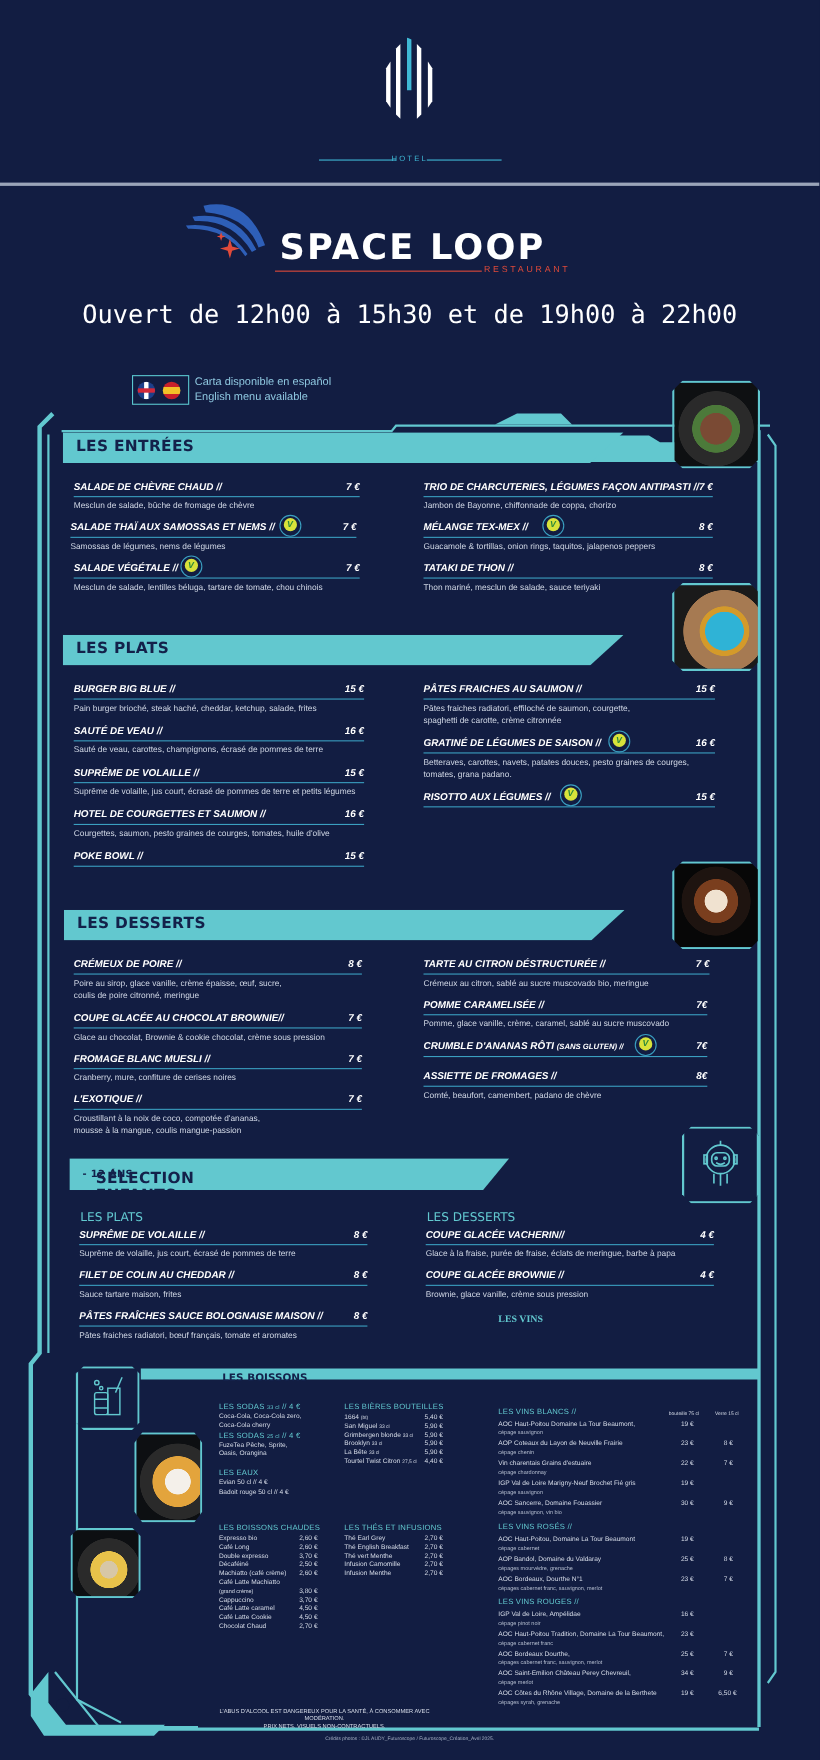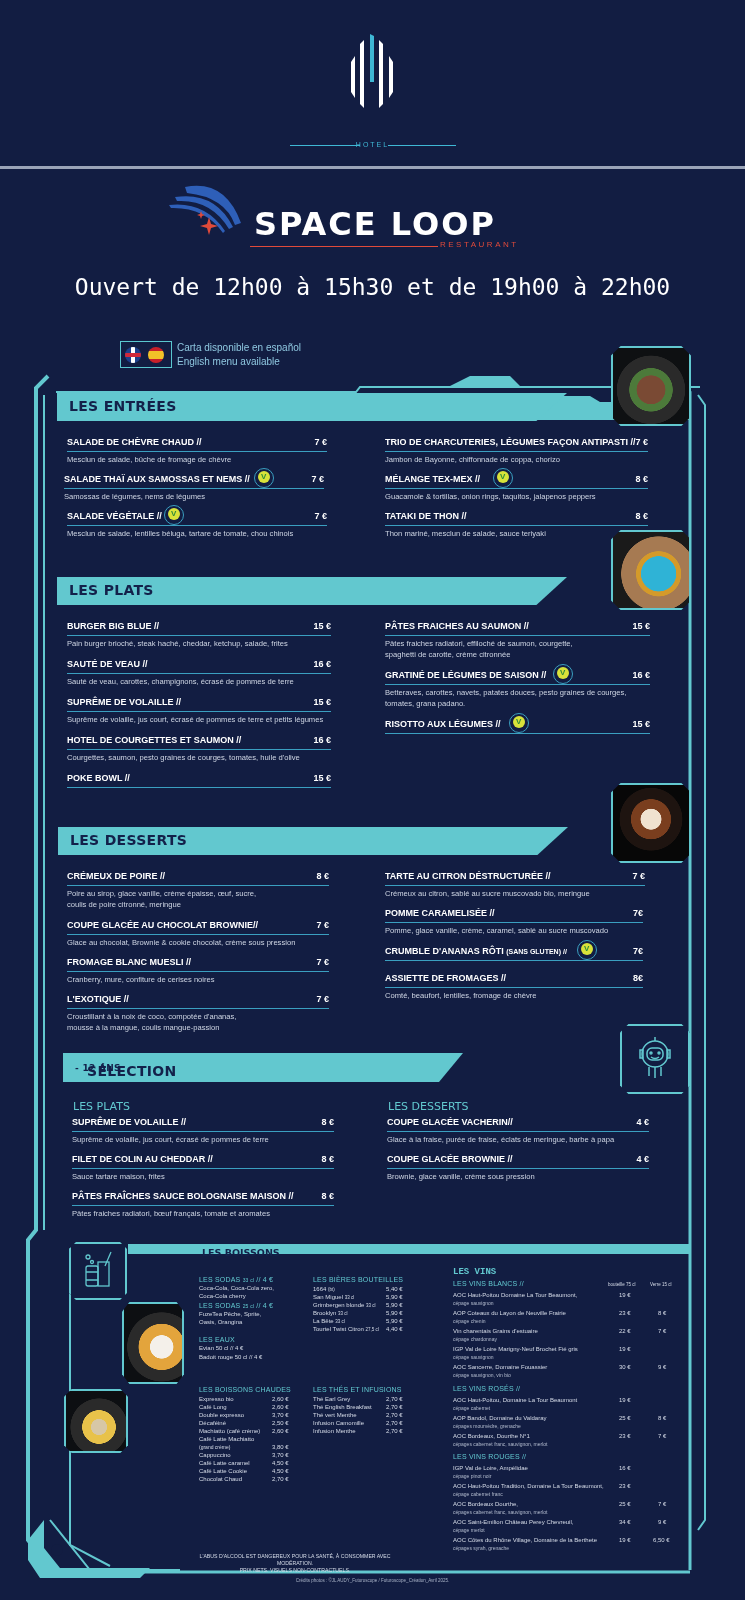--- a/index.html
+++ b/index.html
@@ -36,21 +36,21 @@
   
   .frame-svg { position: absolute; left: 0; top: 0; }
 
   
   .sec-head { position: absolute; height: 28px; background: #62c8cf; clip-path: polygon(0 0, 100% 0, 94% 100%, 0 100%); }
   .sec-head span { position: absolute; left: 12px; top: 5px; font-family: "DejaVu Sans", sans-serif; font-weight: bold; font-size: 14px; color: #13214a; letter-spacing: 0.3px; }
   .sec-head .small { position: static; font-size: 9px; }
 
   
   .item { position: absolute; }
-  .item-row { position: relative; height: 15px; border-bottom: 1.5px solid #3a9fc0; }
+  .item-row { position: relative; height: 15px; border-bottom: 1.5px solid #3a9fc0; font-style: italic; }
   .item-name { position: absolute; left: 0; top: 0; font-size: 9px; font-weight: bold; color: #ffffff; white-space: nowrap; }
   .item-name .sg { font-size: 7px; }
   .item-price { position: absolute; right: 0; top: 0; font-size: 9px; font-weight: bold; color: #ffffff; }
   .item-desc { font-size: 7.6px; line-height: 11px; color: #cfd6e4; margin-top: 2px; }
   .veg { position: absolute; top: -6px; width: 20px; height: 20px; border-radius: 50%; border: 1px solid #3a9fc0; }
   .veg::before { content: ""; position: absolute; left: 3px; top: 2px; width: 12px; height: 12px; border-radius: 50%; background: #d8e23a; }
   .veg::after { content: "V"; position: absolute; left: 6px; top: 3px; font-size: 8px; font-weight: bold; color: #2e8a3a; }
 
   .sub-head { position: absolute; font-family: "DejaVu Sans", sans-serif; font-size: 11px; color: #62c8cf; }
 
@@ -309,21 +309,21 @@
       <span class="item-name"><span>CRUMBLE D'ANANAS RÔTI</span> <span class="sg">(SANS GLUTEN) //</span></span>
       <span class="veg" style="left:192px"></span>
       <span class="item-price">7€</span>
     </div>
 </div>
 <div class="item" style="left:385px;top:973px;width:258px">
   <div class="item-row">
       <span class="item-name">ASSIETTE DE FROMAGES //</span>
       <span class="item-price">8€</span>
     </div>
-  <div class="item-desc">Comté, beaufort, lentilles, fromage de chèvre</div>
+  <div class="item-desc">Comté, beaufort, camembert, padano de chèvre</div>
 </div>
 
 <div class="sec-head" style="left:63px;top:1053px;width:400px;height:29px">
     <span><span>SÉLECTION ENFANTS</span> <span class="small">- 12 ANS</span></span>
   </div>
 
 <div class="icon-box" style="left:620px;top:1024px;width:70px;height:70px">
   <svg width="66" height="66" viewBox="0 0 66 66">
     <g fill="none" stroke="#62c8cf" stroke-width="1.5">
       <circle cx="33" cy="28" r="13"></circle>
@@ -457,21 +457,21 @@
   <div class="dr-line" style="left:313px;top:1404px">Thé English Breakfast</div>
     <div class="dr-price" style="left:386px;top:1404px">2,70 €</div>
   <div class="dr-line" style="left:313px;top:1412px">Thé vert Menthe</div>
     <div class="dr-price" style="left:386px;top:1412px">2,70 €</div>
   <div class="dr-line" style="left:313px;top:1420px">Infusion Camomille</div>
     <div class="dr-price" style="left:386px;top:1420px">2,70 €</div>
   <div class="dr-line" style="left:313px;top:1428px">Infusion Menthe</div>
     <div class="dr-price" style="left:386px;top:1428px">2,70 €</div>
 </div>
 
-<div class="abs" style="left:453px;top:1267px;font-family:Liberation Mono, monospace;font-weight:bold;font-size:9px;color:#62c8cf">LES VINS</div>
+<div class="abs" style="left:453px;top:1194px;font-family:Liberation Serif, serif;font-weight:bold;font-size:9px;color:#62c8cf">LES VINS</div>
 <div class="dr-head" style="left:453px;top:1280px">LES VINS BLANCS //</div>
 <div class="dr-price" style="left:608px;top:1282px;font-size:4.5px">bouteille 75 cl</div>
 <div class="dr-price" style="left:650px;top:1282px;font-size:4.5px">Verre 15 cl</div>
 
 <div>
   <div class="wine-name" style="left:453px;top:1291px"><span>AOC Haut-Poitou Domaine La Tour Beaumont,</span><span class="cep">cépage sauvignon</span></div>
   <div class="dr-price" style="left:619px;top:1292px">19 €</div>
   <div class="wine-name" style="left:453px;top:1309px"><span>AOP Coteaux du Layon de Neuville Frairie</span><span class="cep">cépage chenin</span></div>
   <div class="dr-price" style="left:619px;top:1310px">23 €</div>
   <div class="dr-price" style="left:658px;top:1310px">8 €</div>

